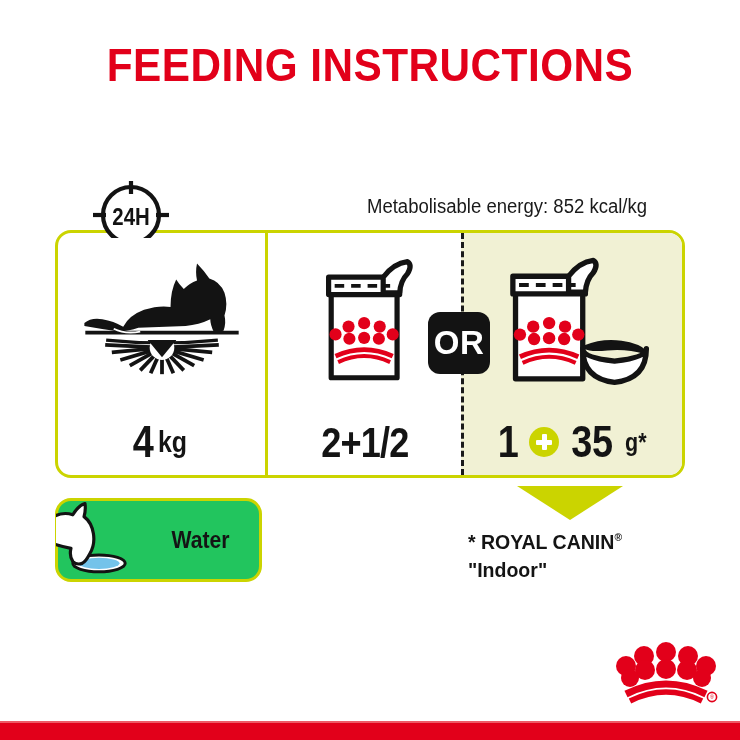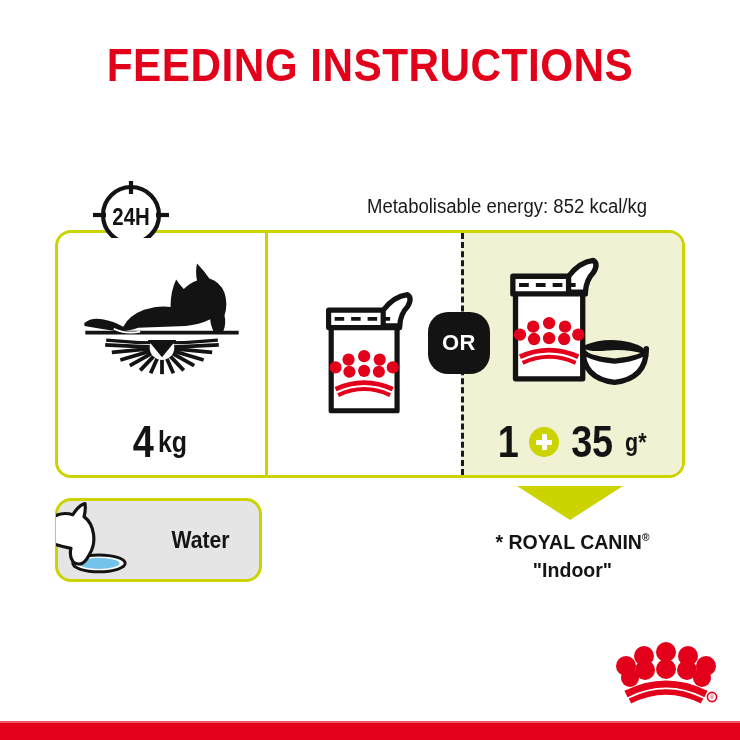--- a/index.html
+++ b/index.html
@@ -155,44 +155,44 @@
     margin-left: 1px;
   }
 
   
   .or-chip {
     position: absolute;
     left: 428px;
     top: 312px;
     width: 62px;
     height: 62px;
-    border-radius: 20px;
+    border-radius: 12px;
     background: #131313;
     color: #ffffff;
     display: flex;
     align-items: center;
     justify-content: center;
     font-family: "Liberation Sans Narrow", "Liberation Sans", sans-serif;
     font-weight: bold;
-    font-size: 22px;
+    font-size: 33px;
     letter-spacing: 0.5px;
     z-index: 8;
   }
 
   
   .water-panel {
     position: absolute;
     left: 55px;
     top: 498px;
     width: 207px;
     height: 84px;
     box-sizing: border-box;
     border: 3px solid #CBD400;
     border-radius: 16px;
-    background: #e5e5e5;
+    background: #22c55e;
     display: flex;
     align-items: center;
     z-index: 3;
   }
   .water-art {
     width: 86px;
     height: 78px;
     flex: 0 0 auto;
     margin-left: -2px;
   }
@@ -213,21 +213,21 @@
     top: 486px;
     width: 106px;
     height: 34px;
     z-index: 4;
   }
   .footnote {
     position: absolute;
     left: 460px;
     top: 528px;
     width: 225px;
-    text-align: center;
+    text-align: left;
     color: #141414;
     font-family: "Liberation Sans Narrow", "Liberation Sans", sans-serif;
     font-weight: bold;
     line-height: 1.32;
   }
   .footnote .f1 { font-size: 21px; display: block; transform: scaleX(0.93); white-space: nowrap; }
   .footnote .f1 sup { font-size: 11px; vertical-align: super; }
   .footnote .f2 { font-size: 21px; display: block; transform: scaleX(0.93); }
 
   
@@ -340,20 +340,23 @@
           <circle cx="92" cy="83" r="7"></circle>
           <circle cx="41" cy="92" r="7"></circle>
           <circle cx="107" cy="92" r="7"></circle>
           <circle cx="57" cy="97" r="7"></circle>
           <circle cx="74" cy="96" r="7"></circle>
           <circle cx="91" cy="97" r="7"></circle>
         </g>
         <path d="M41 117 Q74 102 107 117" stroke="#E2001A" stroke-width="5.5" fill="none"></path>
         <path d="M44 124 Q74 110 104 124" stroke="#E2001A" stroke-width="4.5" fill="none"></path>
       </svg>
+    </div>
+    <div class="cell-value">
+      <span class="frac-val">2+1/2</span>
     </div>
   </div>
 
   <div class="cell cell-mix">
     <div class="cell-art">
       <svg viewBox="0 0 190 160" width="168" height="142">
 
         <path d="M30 44 L30 142 L106 142 L106 44 Z" fill="#ffffff" stroke="#131313" stroke-width="6" stroke-linejoin="round"></path>
         <path d="M27 26 L27 46 L109 46 L109 26 Z" fill="#ffffff" stroke="#131313" stroke-width="6" stroke-linejoin="round"></path>
         <path d="M90 26 Q102 10 118 8 Q124 12 118 22 Q110 30 109 44 L90 44 Z" fill="#ffffff" stroke="#131313" stroke-width="6" stroke-linejoin="round"></path>

